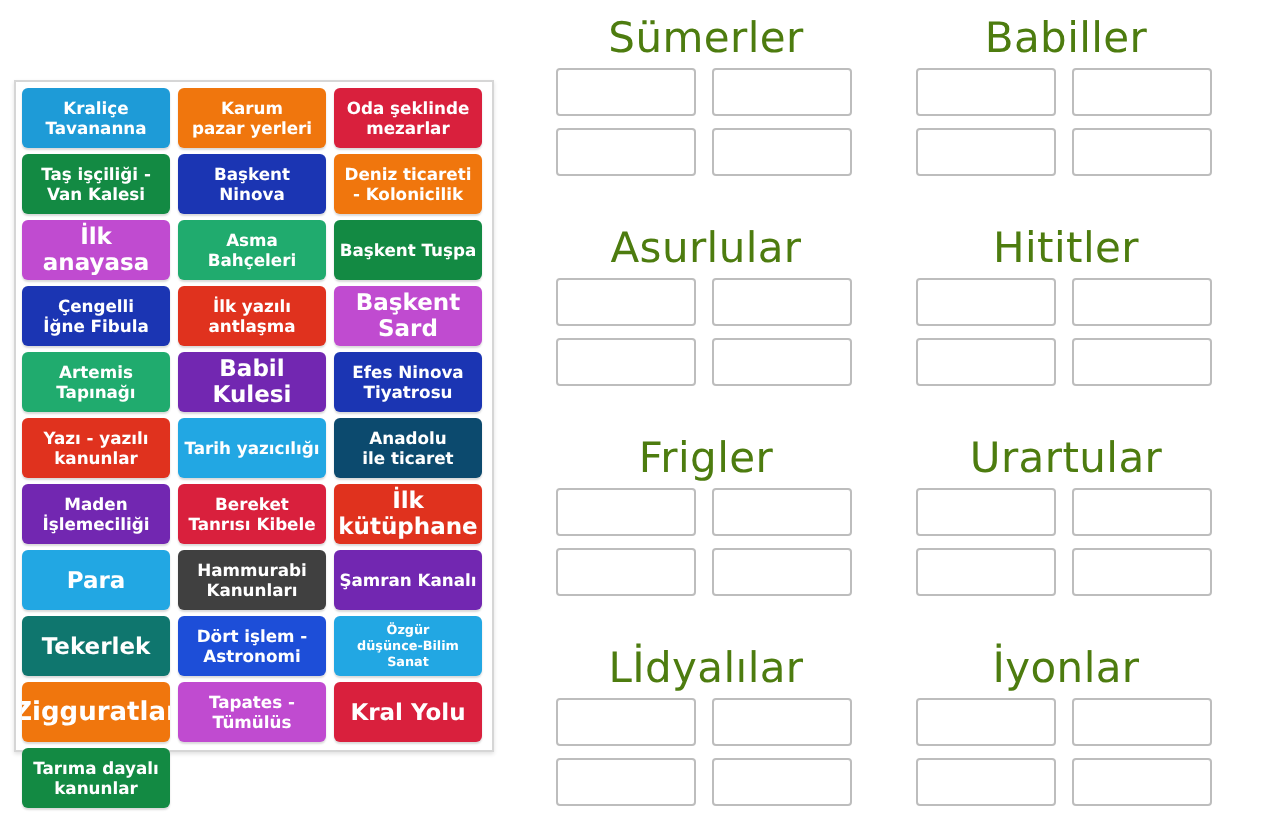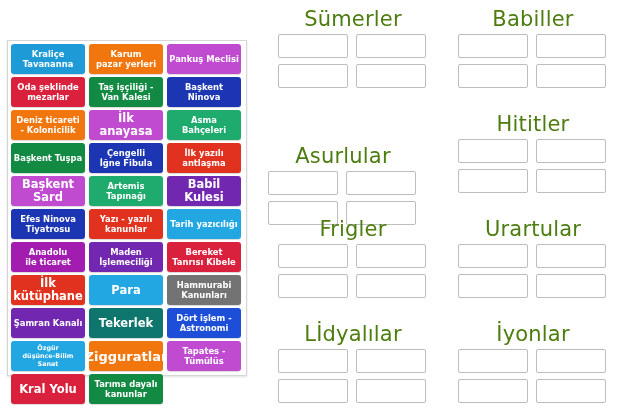--- a/index.html
+++ b/index.html
@@ -42,21 +42,20 @@
 </style>
 </head>
 <body>
 
 <div class="tile-panel">
   <div class="tiles" id="tiles">
       <div class="tile" style="background: rgb(30, 155, 215);">Kraliçe
 Tavananna</div>
       <div class="tile" style="background: rgb(240, 118, 13);">Karum
 pazar yerleri</div>
-      <div class="tile" style="background: rgb(192, 75, 208);">Pankuş Meclisi</div>
       <div class="tile" style="background: rgb(217, 32, 61);">Oda şeklinde
 mezarlar</div>
       <div class="tile" style="background: rgb(19, 138, 67);">Taş işçiliği -
 Van Kalesi</div>
       <div class="tile" style="background: rgb(27, 53, 179);">Başkent Ninova</div>
       <div class="tile" style="background: rgb(240, 118, 13);">Deniz ticareti
 - Kolonicilik</div>
       <div class="tile l" style="background: rgb(192, 75, 208);">İlk anayasa</div>
       <div class="tile" style="background: rgb(32, 171, 110);">Asma Bahçeleri</div>
       <div class="tile" style="background: rgb(19, 138, 67);">Başkent Tuşpa</div>
@@ -66,29 +65,29 @@
 antlaşma</div>
       <div class="tile l" style="background: rgb(192, 75, 208);">Başkent Sard</div>
       <div class="tile" style="background: rgb(32, 171, 110);">Artemis
 Tapınağı</div>
       <div class="tile l" style="background: rgb(114, 39, 177);">Babil Kulesi</div>
       <div class="tile" style="background: rgb(27, 53, 179);">Efes Ninova
 Tiyatrosu</div>
       <div class="tile" style="background: rgb(224, 50, 30);">Yazı - yazılı
 kanunlar</div>
       <div class="tile" style="background: rgb(34, 167, 227); text-align: right;">Tarih yazıcılığı</div>
-      <div class="tile" style="background: #a21caf;">Anadolu
+      <div class="tile" style="background: #0c4a6e;">Anadolu
 ile ticaret</div>
       <div class="tile" style="background: rgb(114, 39, 177);">Maden
 İşlemeciliği</div>
       <div class="tile" style="background: rgb(217, 32, 61);">Bereket
 Tanrısı Kibele</div>
       <div class="tile l" style="background: rgb(224, 50, 30);">İlk kütüphane</div>
       <div class="tile l" style="background: rgb(34, 167, 227);">Para</div>
-      <div class="tile" style="background: #737373;">Hammurabi
+      <div class="tile" style="background: #404040;">Hammurabi
 Kanunları</div>
       <div class="tile" style="background: rgb(114, 39, 177);">Şamran Kanalı</div>
       <div class="tile l" style="background: #0f766e;">Tekerlek</div>
       <div class="tile" style="background: #1d4ed8;">Dört işlem -
 Astronomi</div>
       <div class="tile s" style="background: rgb(34, 167, 227);">Özgür
 düşünce-Bilim Sanat</div>
       <div class="tile xl" style="background: rgb(240, 118, 13);">Zigguratlar</div>
       <div class="tile" style="background: rgb(192, 75, 208);">Tapates -
 Tümülüs</div>
@@ -109,21 +108,21 @@
 </div>
 <div class="group" style="left:458px; top:4px;">
   <div class="group-title">Babiller</div>
   <div class="slots">
     <div class="slot"></div>
     <div class="slot"></div>
     <div class="slot"></div>
     <div class="slot"></div>
   </div>
 </div>
-<div class="group" style="left:268px; top:109px;margin-top:32px;">
+<div class="group" style="left:278px; top:109px;">
   <div class="group-title">Asurlular</div>
   <div class="slots">
     <div class="slot"></div>
     <div class="slot"></div>
     <div class="slot"></div>
     <div class="slot"></div>
   </div>
 </div>
 <div class="group" style="left:458px; top:109px;">
   <div class="group-title">Hititler</div>

